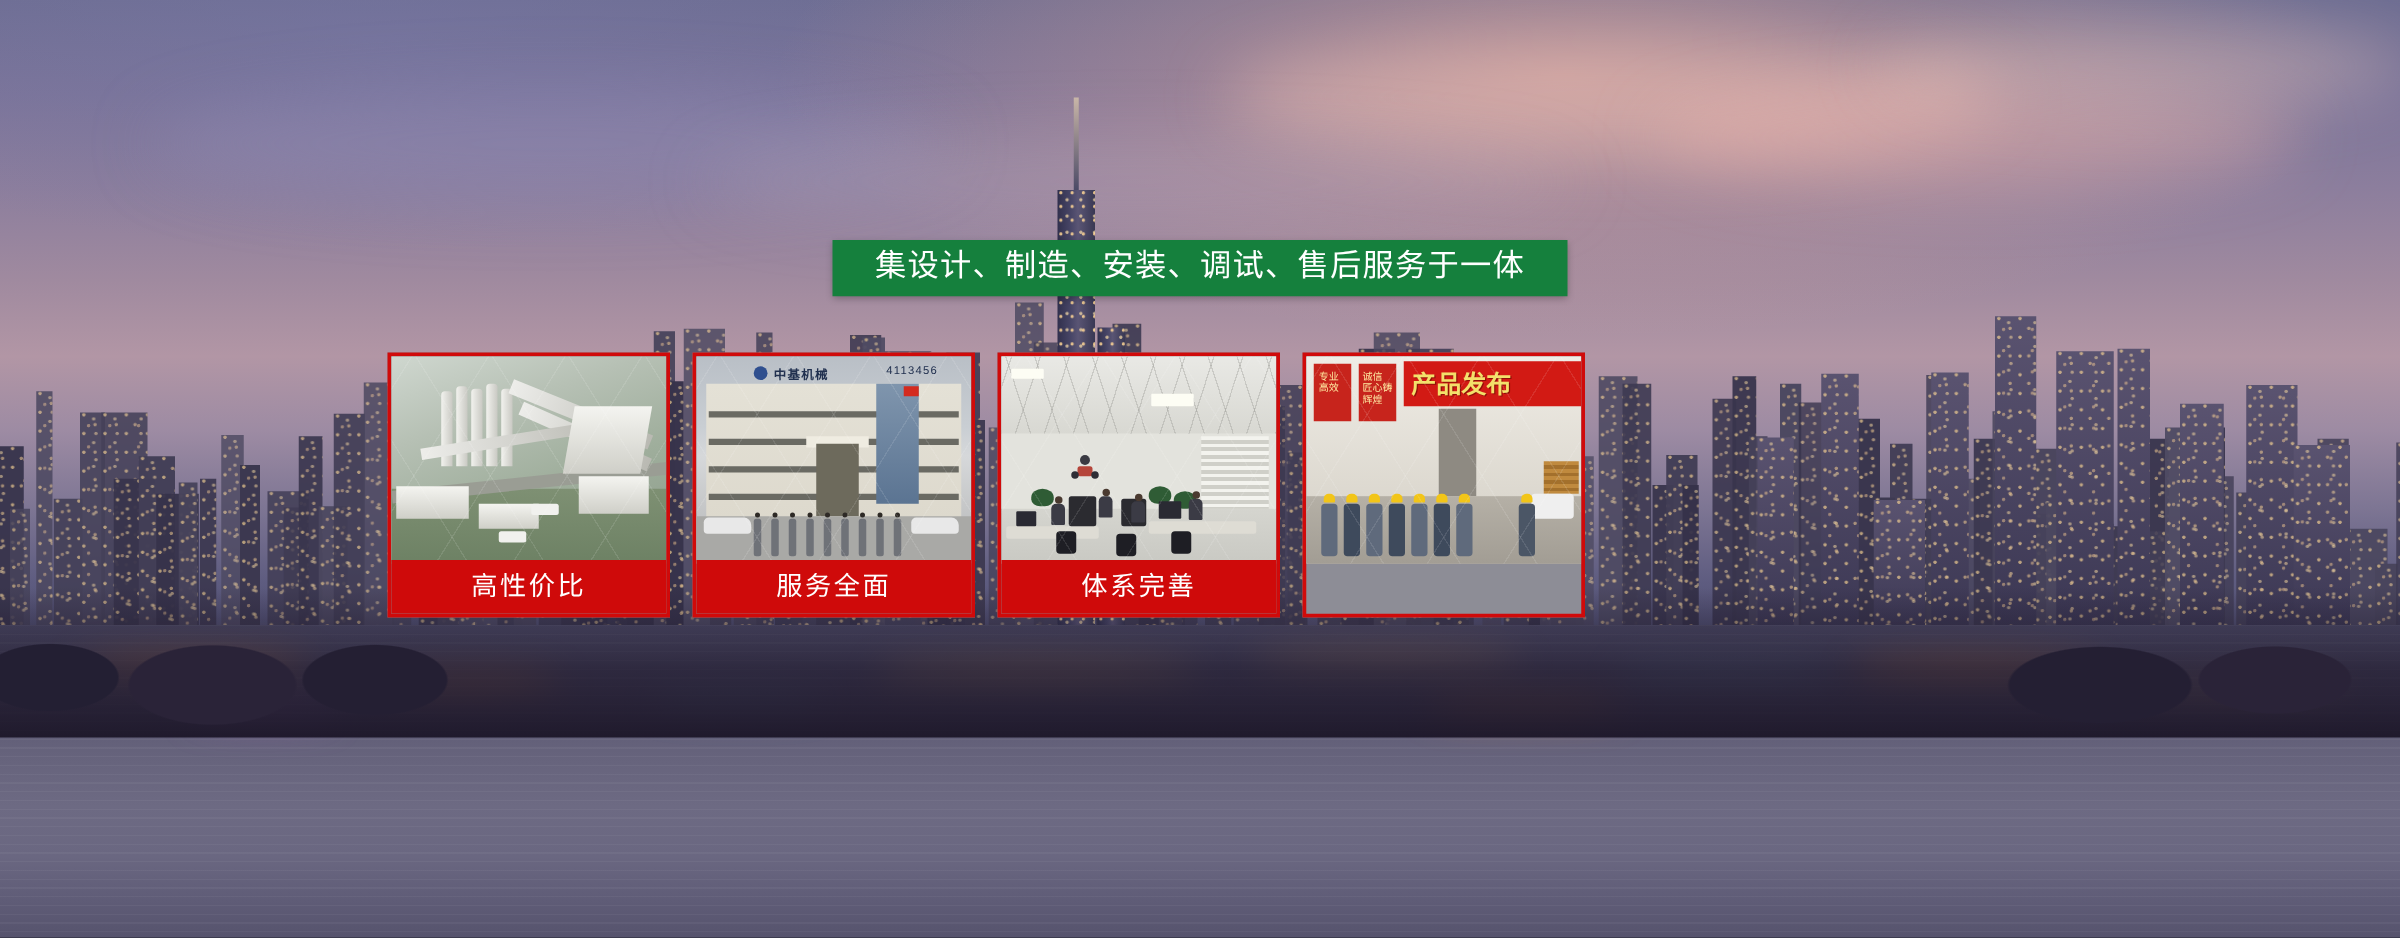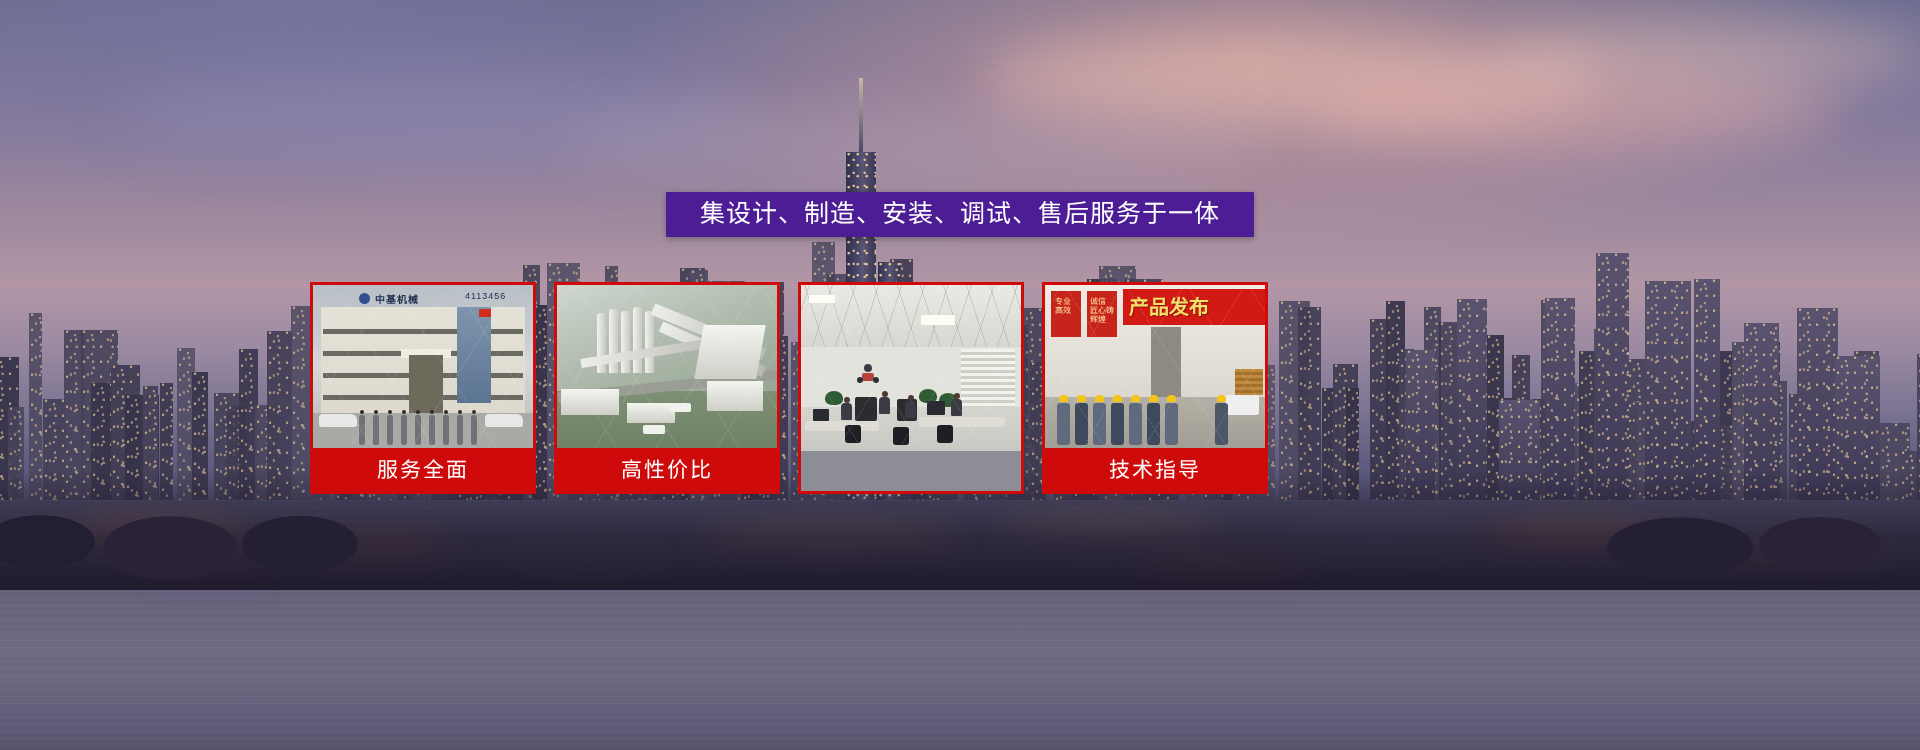--- a/index.html
+++ b/index.html
@@ -101,21 +101,21 @@
     font-size:66px;line-height:80px;font-weight:bold;color:#ffffff;
     letter-spacing:2px;
     text-shadow:3px 4px 7px rgba(40,30,60,.70), 0 1px 2px rgba(0,0,0,.35);
     white-space:nowrap;
   }
 
   
   .subtitle-wrap{position:absolute;left:0;top:192px;width:1920px;text-align:center;}
   .subtitle{
     display:inline-block;
-    background:#4c1d95;
+    background:#15803d;
     color:#ffffff;
     font-size:25px;line-height:25px;font-weight:normal;
     letter-spacing:1px;
     padding:9px 34px 11px 34px;
     white-space:nowrap;
     box-shadow:0 2px 6px rgba(0,0,0,.28);
   }
 
   
   .cards{
@@ -381,20 +381,43 @@
   <div class="trees"></div>
 
 
   <div class="subtitle-wrap">
     <span class="subtitle">集设计、制造、安装、调试、售后服务于一体</span>
   </div>
 
   <div class="cards">
 
     <div class="card">
+      <div class="card-photo ph2">
+        <div class="field"></div>
+        <div class="road" style="left:0;top:96px;width:226px;height:10px;transform:rotate(-6deg);"></div>
+        <div class="shed" style="left:4px;top:104px;width:58px;height:26px;"></div>
+        <div class="shed" style="left:70px;top:118px;width:48px;height:20px;"></div>
+        <div class="silo" style="left:40px;top:28px;width:9px;height:60px;"></div>
+        <div class="silo" style="left:52px;top:24px;width:9px;height:64px;"></div>
+        <div class="silo" style="left:64px;top:26px;width:9px;height:62px;"></div>
+        <div class="silo" style="left:76px;top:22px;width:9px;height:66px;"></div>
+        <div class="silo" style="left:88px;top:26px;width:9px;height:62px;"></div>
+        <div class="belt" style="left:96px;top:18px;width:120px;height:12px;transform:rotate(22deg);"></div>
+        <div class="belt" style="left:104px;top:36px;width:112px;height:11px;transform:rotate(24deg);"></div>
+        <div class="belt" style="left:24px;top:74px;width:150px;height:9px;transform:rotate(-9deg);"></div>
+        <div class="shed" style="left:142px;top:40px;width:62px;height:54px;transform:skewX(-10deg);"></div>
+        <div class="shed" style="left:150px;top:96px;width:56px;height:30px;"></div>
+        <div class="truck" style="left:112px;top:118px;"></div>
+        <div class="truck" style="left:86px;top:140px;"></div>
+        <div class="wm"></div>
+      </div>
+      <div class="card-label">高性价比</div>
+    </div>
+
+    <div class="card">
       <div class="card-photo ph1">
         <div class="bldg"></div>
         <div class="row" style="top:44px"></div>
         <div class="row" style="top:66px"></div>
         <div class="row" style="top:88px"></div>
         <div class="row" style="top:110px"></div>
         <div class="glassbay"></div>
         <div class="logo-dot"></div>
         <div class="sign-txt">中基机械</div>
         <div class="sign-txt2">4113456</div>
@@ -409,43 +432,20 @@
         <div class="person" style="left:74px"></div>
         <div class="person" style="left:88px"></div>
         <div class="person" style="left:102px"></div>
         <div class="person" style="left:116px"></div>
         <div class="person" style="left:130px"></div>
         <div class="person" style="left:144px"></div>
         <div class="person" style="left:158px"></div>
         <div class="wm"></div>
       </div>
       <div class="card-label">服务全面</div>
-    </div>
-
-    <div class="card">
-      <div class="card-photo ph2">
-        <div class="field"></div>
-        <div class="road" style="left:0;top:96px;width:226px;height:10px;transform:rotate(-6deg);"></div>
-        <div class="shed" style="left:4px;top:104px;width:58px;height:26px;"></div>
-        <div class="shed" style="left:70px;top:118px;width:48px;height:20px;"></div>
-        <div class="silo" style="left:40px;top:28px;width:9px;height:60px;"></div>
-        <div class="silo" style="left:52px;top:24px;width:9px;height:64px;"></div>
-        <div class="silo" style="left:64px;top:26px;width:9px;height:62px;"></div>
-        <div class="silo" style="left:76px;top:22px;width:9px;height:66px;"></div>
-        <div class="silo" style="left:88px;top:26px;width:9px;height:62px;"></div>
-        <div class="belt" style="left:96px;top:18px;width:120px;height:12px;transform:rotate(22deg);"></div>
-        <div class="belt" style="left:104px;top:36px;width:112px;height:11px;transform:rotate(24deg);"></div>
-        <div class="belt" style="left:24px;top:74px;width:150px;height:9px;transform:rotate(-9deg);"></div>
-        <div class="shed" style="left:142px;top:40px;width:62px;height:54px;transform:skewX(-10deg);"></div>
-        <div class="shed" style="left:150px;top:96px;width:56px;height:30px;"></div>
-        <div class="truck" style="left:112px;top:118px;"></div>
-        <div class="truck" style="left:86px;top:140px;"></div>
-        <div class="wm"></div>
-      </div>
-      <div class="card-label">高性价比</div>
     </div>
 
     <div class="card">
       <div class="card-photo ph3">
         <div class="ceil"></div>
         <div class="ceilgrid"></div>
         <div class="panel" style="left:8px;top:10px;width:26px;height:8px;"></div>
         <div class="panel" style="left:120px;top:30px;width:34px;height:10px;"></div>
         <div class="wall"></div>
         <div class="blind"></div>
@@ -468,20 +468,21 @@
         <div class="mon" style="left:12px;top:124px;width:16px;height:12px;"></div>
         <div class="ppl" style="left:40px;top:118px;"></div>
         <div class="ppl" style="left:78px;top:112px;"></div>
         <div class="ppl" style="left:104px;top:116px;"></div>
         <div class="ppl" style="left:150px;top:114px;"></div>
         <div class="chair" style="left:44px;top:140px;width:16px;height:18px;"></div>
         <div class="chair" style="left:92px;top:142px;width:16px;height:18px;"></div>
         <div class="chair" style="left:136px;top:140px;width:16px;height:18px;"></div>
         <div class="wm"></div>
       </div>
+      <div class="card-label">体系完善</div>
     </div>
 
     <div class="card">
       <div class="card-photo ph4">
         <div class="wall"></div>
         <div class="banner"></div>
         <div class="banner-txt">产品发布</div>
         <div class="redstrip" style="left:6px;top:6px;width:30px;height:46px;"></div>
         <div class="strip-txt" style="left:10px;top:12px;width:24px;white-space:normal;line-height:9px;">专业 高效</div>
         <div class="redstrip" style="left:42px;top:6px;width:30px;height:46px;"></div>
@@ -493,17 +494,16 @@
         <div class="worker" style="left:12px"></div>
         <div class="worker w-dark" style="left:30px"></div>
         <div class="worker" style="left:48px"></div>
         <div class="worker w-dark" style="left:66px"></div>
         <div class="worker" style="left:84px"></div>
         <div class="worker w-dark" style="left:102px"></div>
         <div class="worker" style="left:120px"></div>
         <div class="worker w-dark" style="left:170px;background:#4b5666;"></div>
         <div class="wm"></div>
       </div>
-      <div class="card-label">技术指导</div>
     </div>
 
   </div>
 </div>
 
 </body></html>

